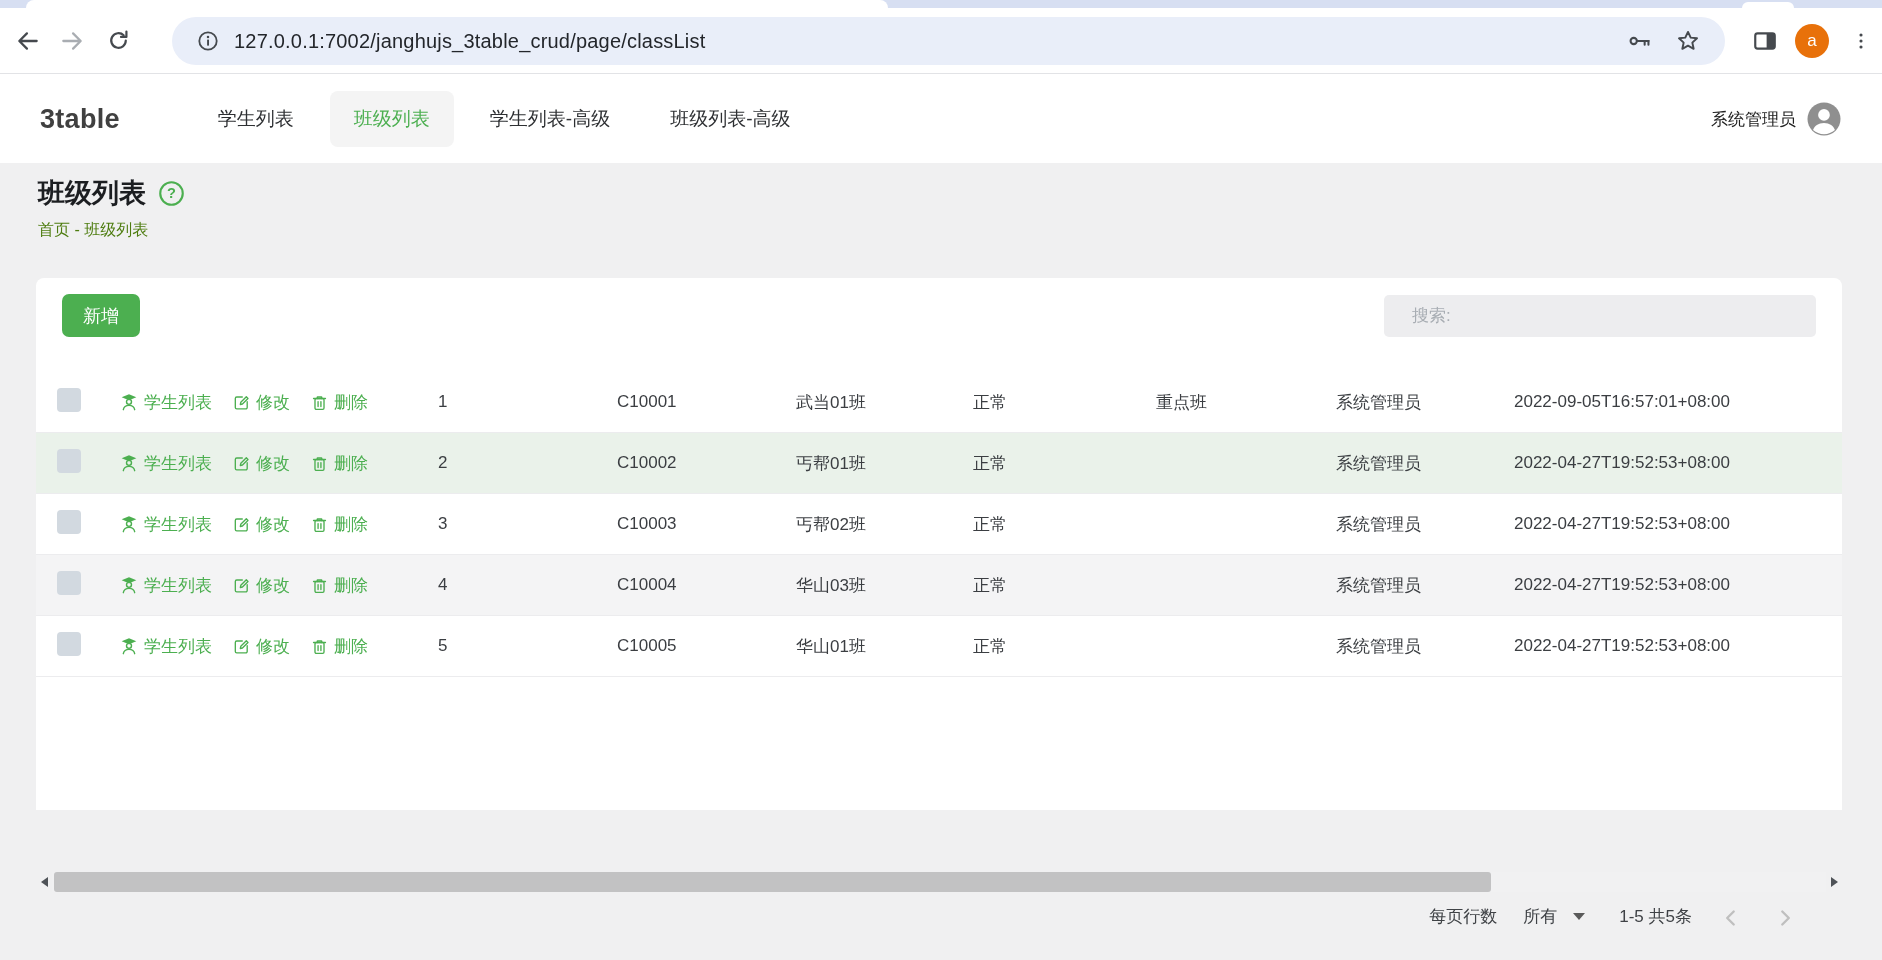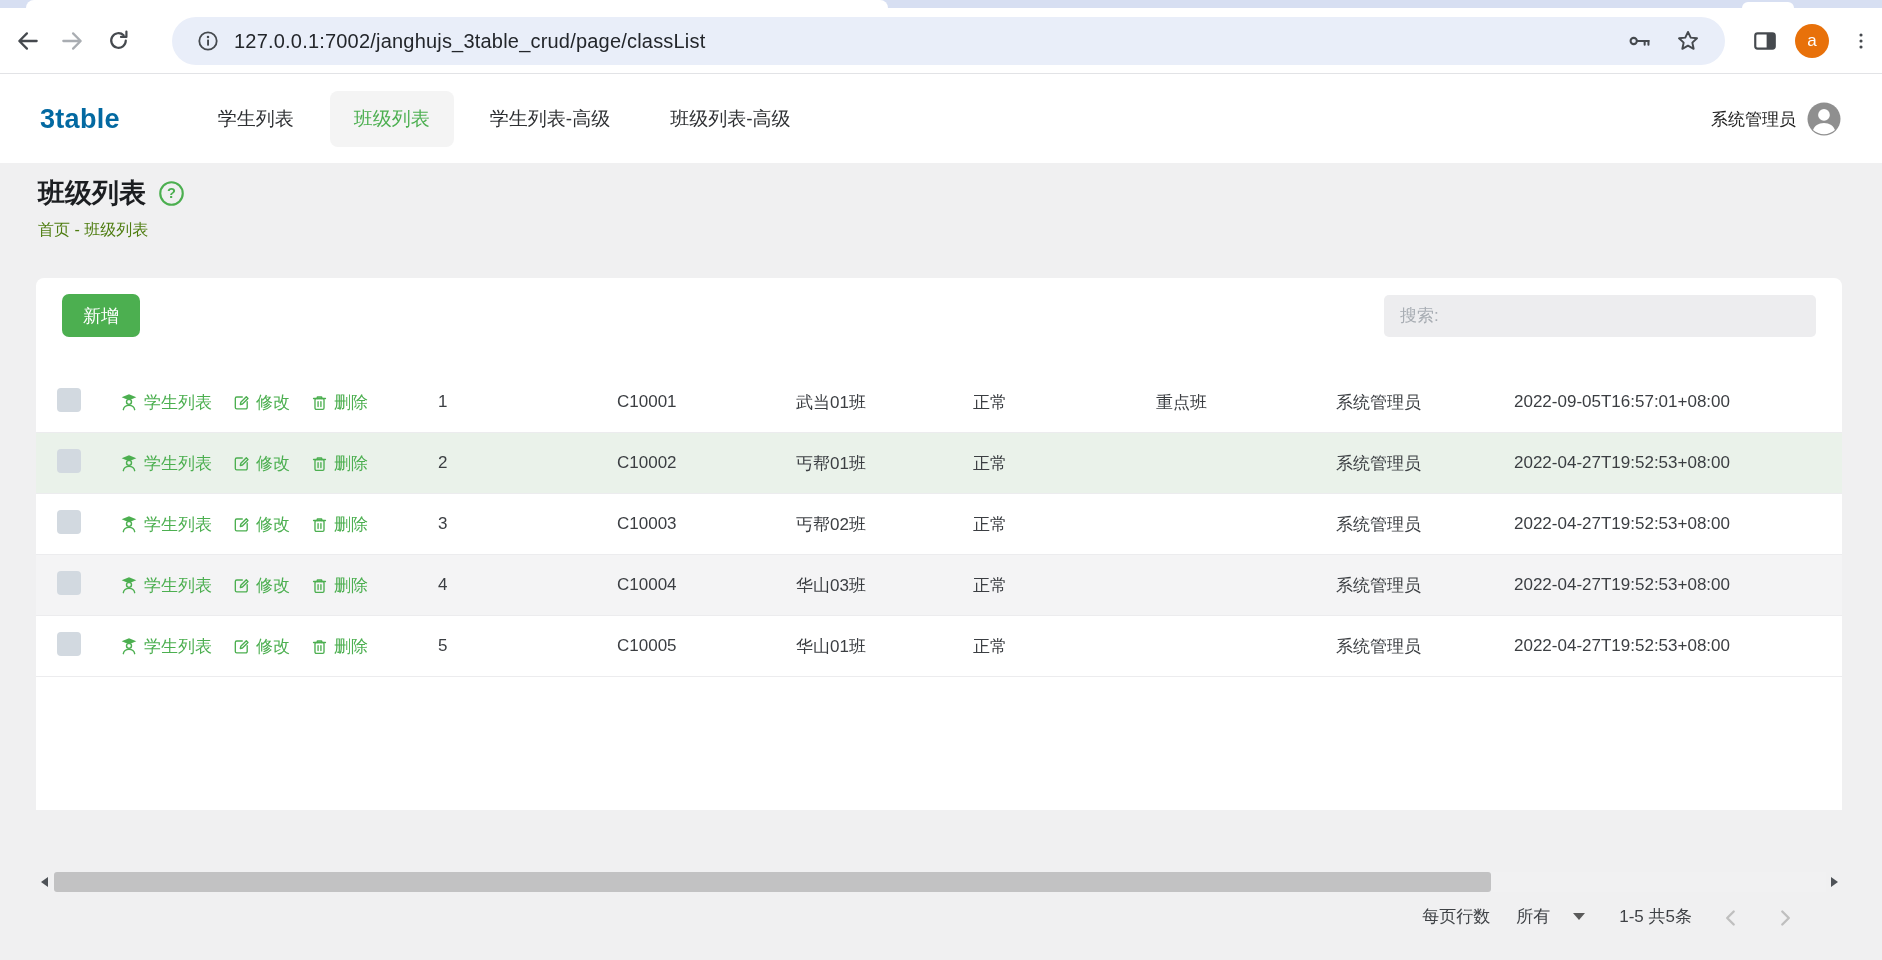--- a/index.html
+++ b/index.html
@@ -18,37 +18,37 @@
   .urlbar { position:absolute; left:172px; top:9px; width:1553px; height:48px; border-radius:24px; background:#e9eef9;
             display:flex; align-items:center; padding:0 24px; }
   .url-text { margin-left:14px; font-size:20px; color:#23262b; letter-spacing:.2px; white-space:nowrap; }
   .urlbar-right { margin-left:auto; display:flex; gap:22px; align-items:center; }
   .avatar { position:absolute; left:1795px; top:16px; width:34px; height:34px; border-radius:50%;
             color:#fff; font-size:17px; display:flex; align-items:center; justify-content:center; cursor:pointer; }
 
   
   .appnav { position:absolute; top:75px; left:0; width:100%; height:88px; background:#fff;
             display:flex; align-items:center; padding:0 40px; }
-  .logo { font-size:27px; font-weight:bold; color:#0369a1; margin-right:74px; letter-spacing:.3px; }
+  .logo { font-size:27px; font-weight:bold; color:#404040; margin-right:74px; letter-spacing:.3px; }
   .tabs { display:flex; gap:12px; align-items:center; }
   .nav-tab { font-size:19px; color:#2e3033; padding:15px 24px; border-radius:8px; cursor:pointer; white-space:nowrap; }
   .nav-tab.active { background:#f4f4f4; color:#4caf50; }
   .user { margin-left:auto; display:flex; align-items:center; gap:10px; font-size:17px; color:#222; cursor:pointer; }
 
   
   .pagebg { position:absolute; top:163px; left:0; width:100%; bottom:0; background:#f0f0f1; }
   .ptitle-row { position:absolute; left:38px; top:12px; display:flex; align-items:center; gap:12px; }
   .ptitle-row h1 { margin:0; font-size:27px; color:#1c1e21; font-weight:bold; }
   .crumb { position:absolute; left:38px; top:57px; font-size:16px; color:#4d7c0f; }
 
   .card { position:absolute; left:36px; top:115px; width:1806px; height:532px; background:#fff; border-radius:8px 8px 0 0; }
   .btn-add { position:absolute; left:26px; top:16px; width:78px; height:43px; background:#4caf50; color:#fff;
              font-size:18px; border:none; border-radius:7px; cursor:pointer; font-family:inherit; }
   .search { position:absolute; left:1348px; top:17px; width:432px; height:42px; background:#ededef; border:none;
-            border-radius:5px; padding:0 16px; font-size:17px; color:#333; font-family:inherit; }
+            border-radius:5px; padding:0 28px; font-size:17px; color:#333; font-family:inherit; }
   .search::placeholder { color:#a8adb3; }
 
   .table { position:absolute; left:0; top:94px; width:100%; }
   .trow-grid { display:grid; grid-template-columns:62px 319px 179px 179px 177px 183px 180px 178px 1fr;
                padding-left:21px; align-items:center; }
   .thead { height:58px; border-bottom:1px solid #ececee; color:#5d6267; font-size:17px; }
   .trow { height:61px; border-bottom:1px solid #ececee; font-size:17px; color:#3b3e42; }
   .trow.hover { background:#eaf2ea; }
   .trow.stripe { background:#f4f4f5; }
   .checkbox { display:inline-block; width:24px; height:24px; border-radius:4px; background:#d2d9e0; cursor:pointer; }
@@ -59,21 +59,21 @@
   .hscroll { position:absolute; left:0; top:594px; width:100%; height:20px; display:flex; align-items:center; }
   .hs-arrow { width:16px; height:20px; display:flex; align-items:center; justify-content:center; cursor:pointer; }
   .tri-l { width:0; height:0; border-top:5px solid transparent; border-bottom:5px solid transparent; border-right:7px solid #4e5257; }
   .tri-r { width:0; height:0; border-top:5px solid transparent; border-bottom:5px solid transparent; border-left:7px solid #4e5257; }
   .hs-track { flex:1; height:20px; background:#f1f1f2; position:relative; }
   .hs-thumb { position:absolute; left:2px; top:0; width:1437px; height:20px; background:#c2c2c3; border-radius:3px; cursor:grab; }
 
   .pagination { position:absolute; right:44px; top:627px; height:46px; display:flex; align-items:flex-start;
                 font-size:17px; color:#3f4246; }
   .pg-label { margin-right:26px; }
-  .pg-select { display:flex; align-items:center; gap:23px; margin-right:34px; cursor:pointer; }
+  .pg-select { display:flex; align-items:center; gap:16px; margin-right:34px; cursor:pointer; }
   .caret { width:0; height:0; border-left:6px solid transparent; border-right:6px solid transparent; border-top:7px solid #5a5a5a; }
   .pg-range { margin-right:26px; }
   .pg-chev { width:26px; height:26px; display:flex; align-items:center; justify-content:center; cursor:pointer; }
   .pg-chev + .pg-chev { margin-left:28px; }
 </style>
 </head>
 <body>
 
 <div class="stage">
 

